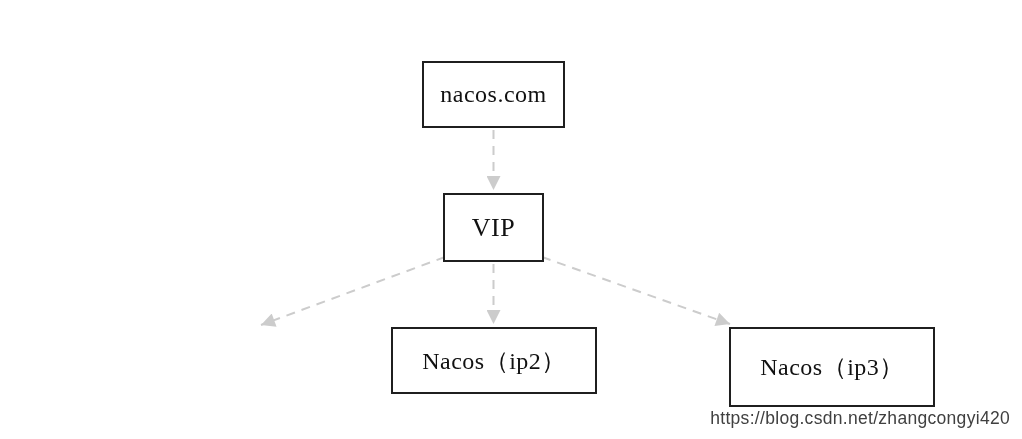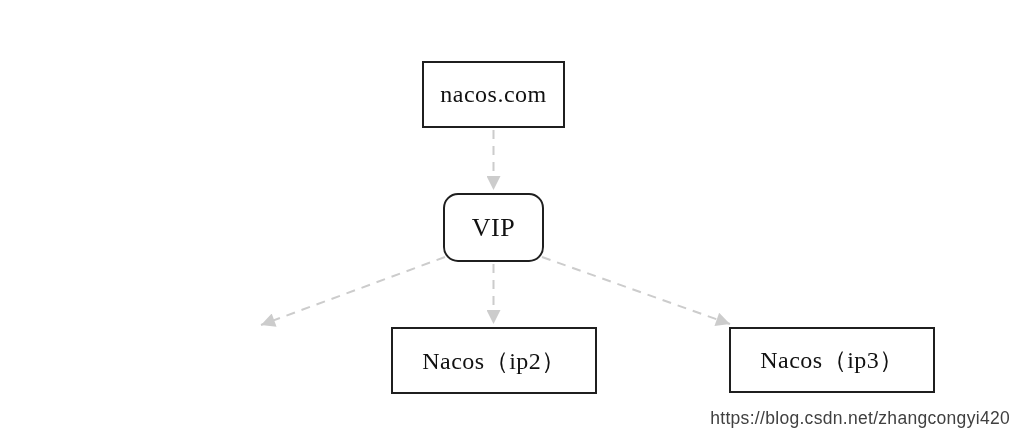--- a/index.html
+++ b/index.html
@@ -34,24 +34,24 @@
     background: #ffffff;
     display: flex;
     align-items: center;
     justify-content: center;
     color: #111111;
     font-size: 24px;
     letter-spacing: 0.5px;
     white-space: nowrap;
   }
   .node-nacos-domain { left: 422px; top: 61px;  width: 143px; height: 67px; }
-  .node-vip          { left: 443px; top: 193px; width: 101px; height: 69px; font-size: 26px; border-radius: 15px; }
+  .node-vip          { left: 443px; top: 193px; width: 101px; height: 69px; font-size: 26px; }
   .node-ip1          { left: 51px;  top: 328px; width: 207px; height: 66px; }
   .node-ip2          { left: 391px; top: 327px; width: 206px; height: 67px; text-align: right; }
-  .node-ip3          { left: 729px; top: 327px; width: 206px; height: 66px; }
+  .node-ip3          { left: 729px; top: 327px; width: 206px; height: 80px; }
   .watermark {
     position: absolute;
     right: 12px;
     top: 408px;
     font-family: "Liberation Sans", sans-serif;
     font-size: 17.5px;
     color: #404040;
     letter-spacing: 0.3px;
     white-space: nowrap;
   }

